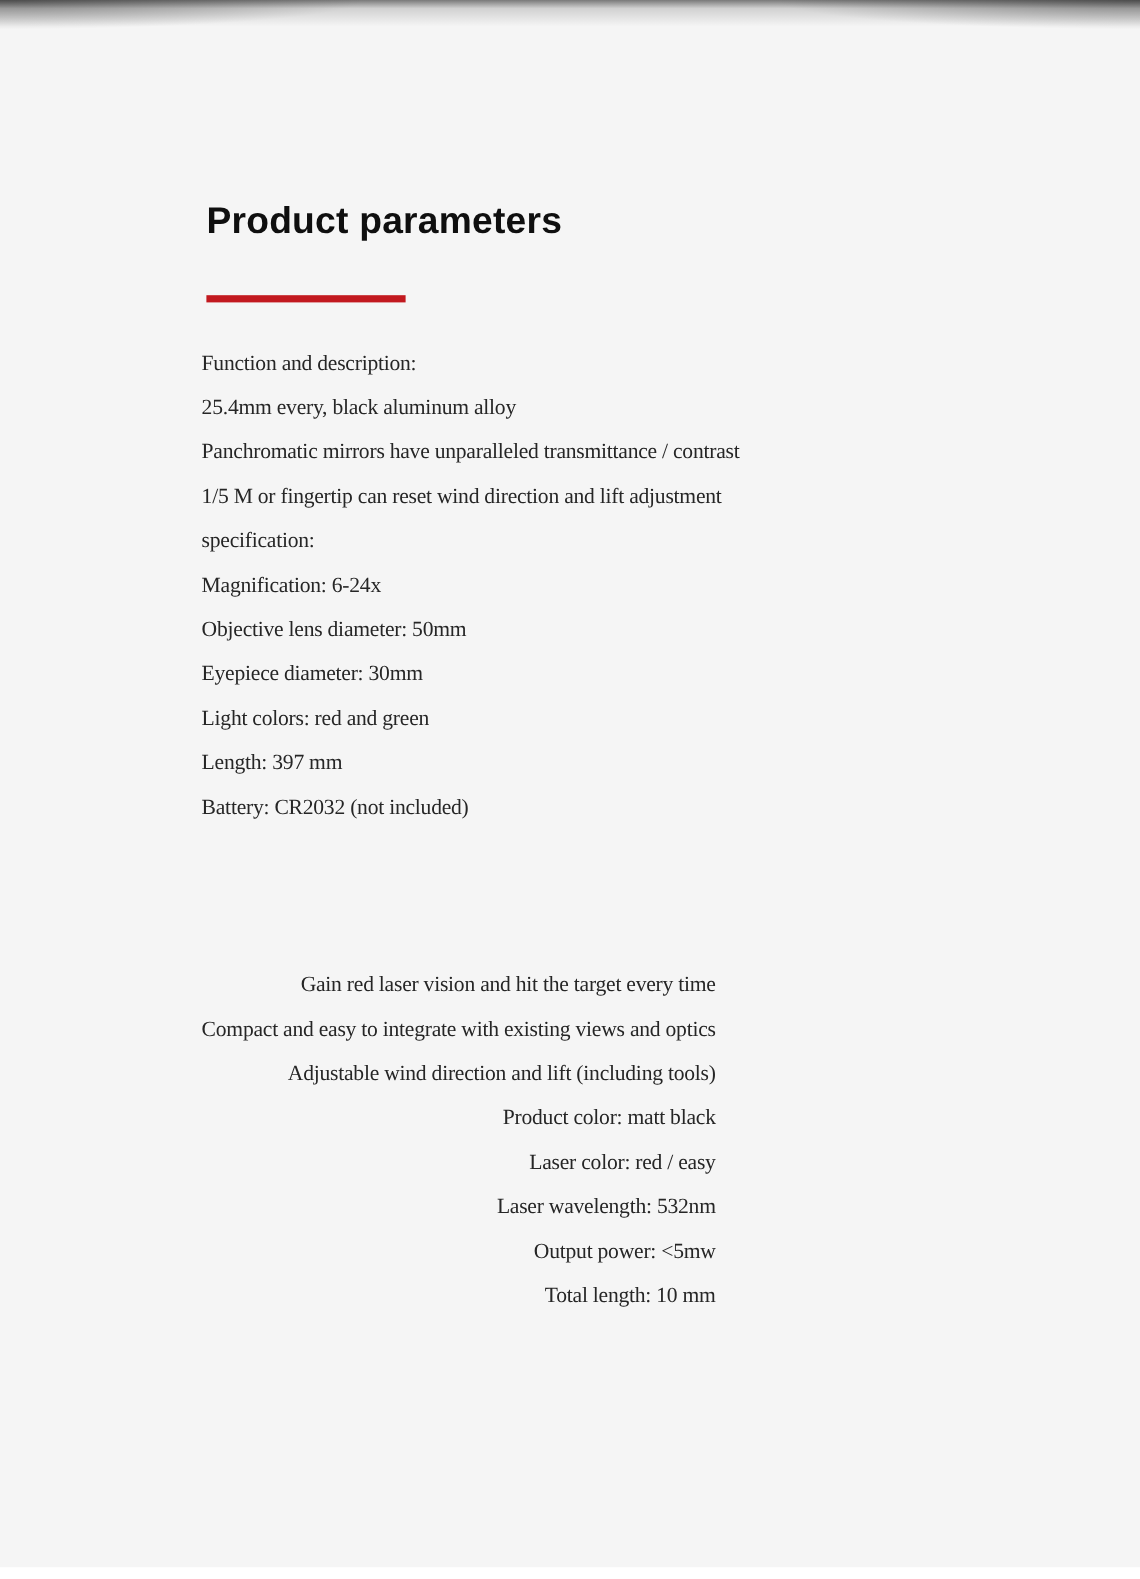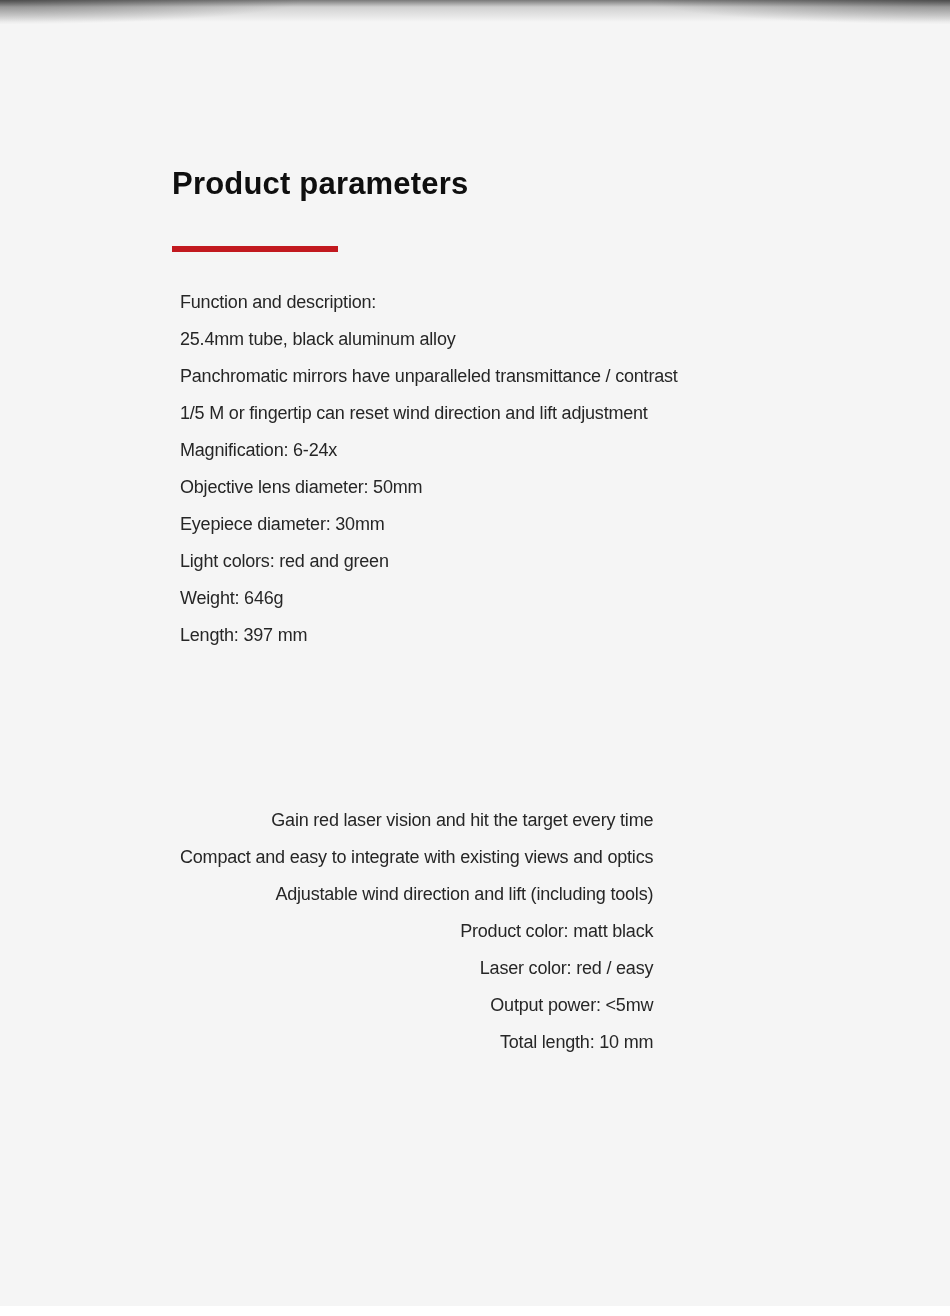--- a/index.html
+++ b/index.html
@@ -22,21 +22,21 @@
   .title{
     position:absolute;left:172px;top:166px;margin:0;
     font-size:31px;font-weight:700;color:#0f0f0f;
     letter-spacing:0.2px;
     line-height:1.15;
   }
   .accent-bar{
     position:absolute;left:172px;top:246px;
     width:166px;height:6px;
   }
-  .text-block{position:absolute;left:180px;}
+  .text-block{position:absolute;left:168px;font-family:Liberation Serif, serif;}
   .text-block p{
     margin:0;
     font-size:18px;
     line-height:37px;
     letter-spacing:-0.2px;
     white-space:pre;
   }
   .specs{top:284px;}
   .features{top:802px;text-align:right;}
   .bottom-strip{
@@ -49,35 +49,37 @@
 
 <div class="page" style="background: rgb(245, 245, 245); color: rgb(38, 38, 38);">
   <div class="top-shade"></div>
 
   <h1 class="title">Product parameters</h1>
 
   <div class="accent-bar" style="background: rgb(194, 25, 31);"></div>
 
   <div class="text-block specs">
     <p>Function and description:</p>
-    <p>25.4mm tube, black aluminum alloy</p>
+    <p>25.4mm every, black aluminum alloy</p>
     <p>Panchromatic mirrors have unparalleled transmittance / contrast</p>
     <p>1/5 M or fingertip can reset wind direction and lift adjustment</p>
+    <p>specification:</p>
     <p>Magnification: 6-24x</p>
     <p>Objective lens diameter: 50mm</p>
     <p>Eyepiece diameter: 30mm</p>
     <p>Light colors: red and green</p>
-    <p>Weight: 646g</p>
     <p>Length: 397 mm</p>
+    <p>Battery: CR2032 (not included)</p>
   </div>
 
   <div class="text-block features">
     <p>Gain red laser vision and hit the target every time</p>
     <p>Compact and easy to integrate with existing views and optics</p>
     <p>Adjustable wind direction and lift (including tools)</p>
     <p>Product color: matt black</p>
     <p>Laser color: red / easy</p>
+    <p>Laser wavelength: 532nm</p>
     <p>Output power: &lt;5mw</p>
     <p>Total length: 10 mm</p>
   </div>
 
   <div class="bottom-strip"></div>
 </div>
 
 </body></html>

